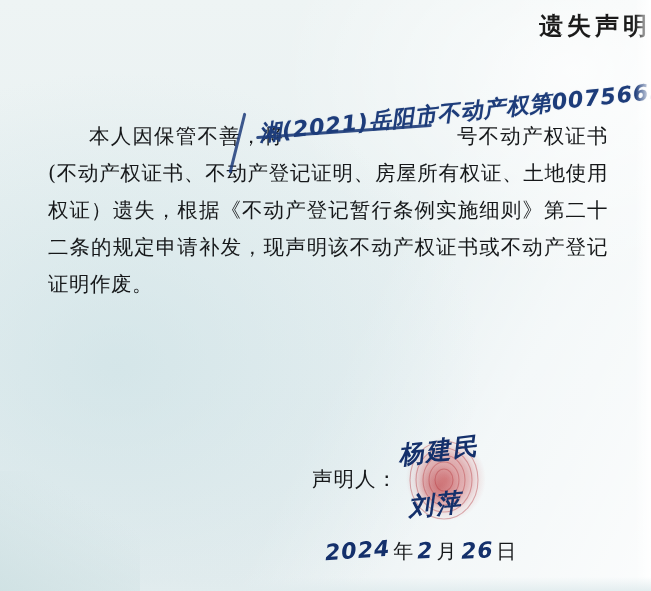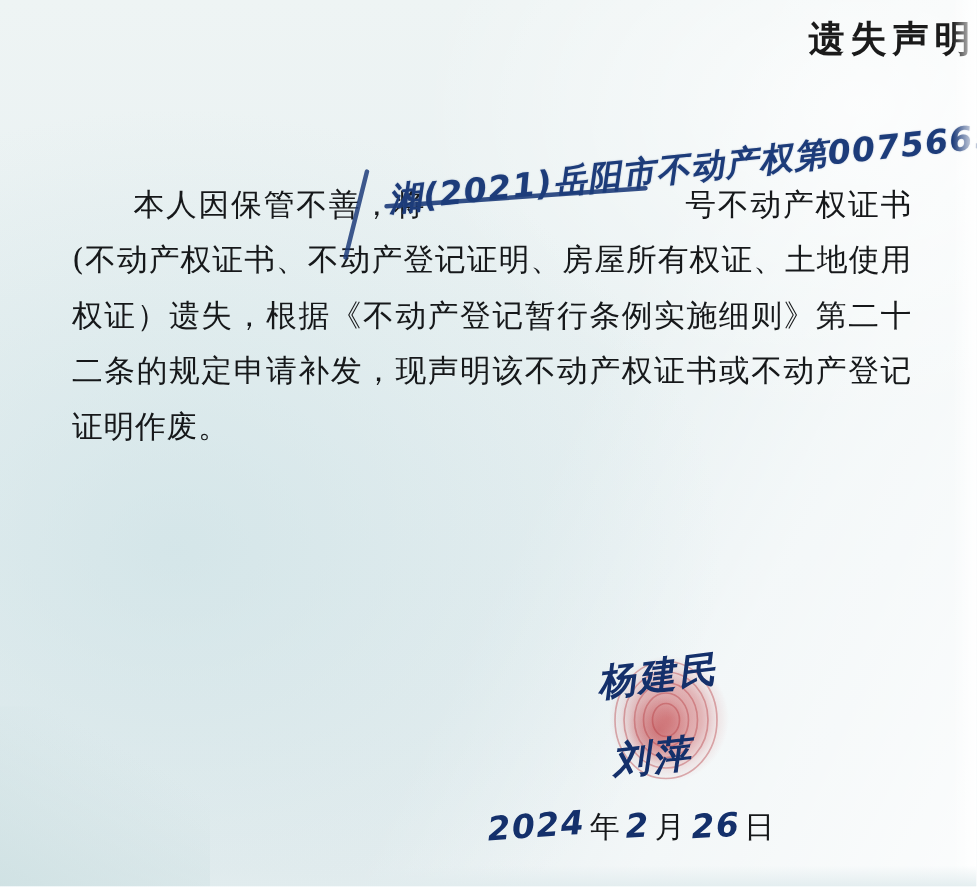--- a/index.html
+++ b/index.html
@@ -223,20 +223,21 @@
   <div class="doc-title">遗失声明</div>
 
   <div class="body-text">
     <p class="indent"><span>本人因保管不善，将</span><span class="blank-slot"></span><span>号不动产权证书(不动产权证书、不动产登记证明、房屋所有权证、土地使用权证）遗失，根据《不动产登记暂行条例实施细则》第二十二条的规定申请补发，现声明该不动产权证书或不动产登记证明作废。</span></p>
   </div>
 
   <div class="hand" id="hand-cert-no">湘(2021)岳阳市不动产权第0075665号</div>
   <div id="hand-strike"></div>
   <div id="hand-slash"></div>
 
+  <div class="declarant-line">声明人：</div>
 
   <div id="fingerprint"></div>
   <svg id="fingerprint-lines" viewBox="0 0 96 94">
     <g fill="none" stroke="#b3343a" stroke-width="1.1" opacity="0.7">
       <ellipse cx="48" cy="48" rx="9" ry="11"></ellipse>
       <ellipse cx="48" cy="48" rx="15" ry="18"></ellipse>
       <ellipse cx="48" cy="48" rx="21" ry="25"></ellipse>
       <ellipse cx="48" cy="48" rx="28" ry="32"></ellipse>
       <ellipse cx="48" cy="48" rx="34" ry="39"></ellipse>
     </g>

